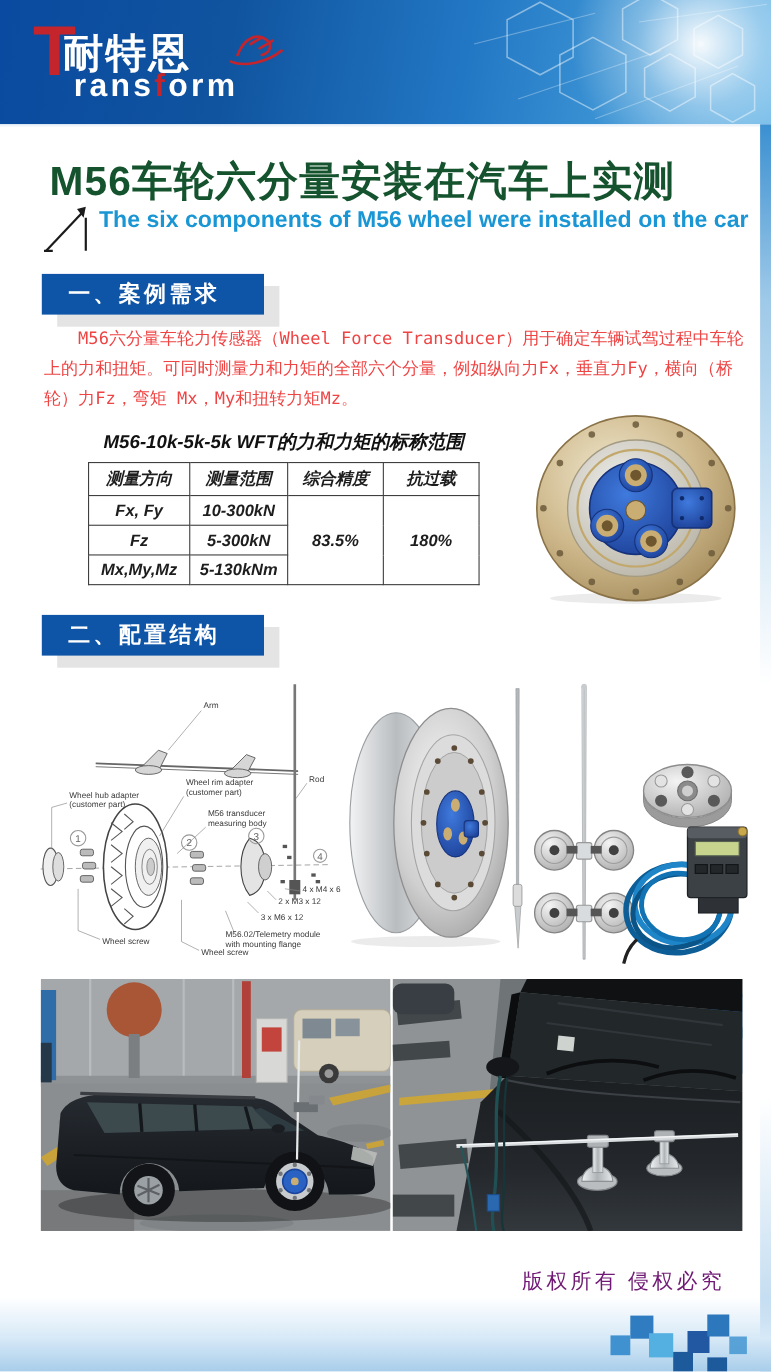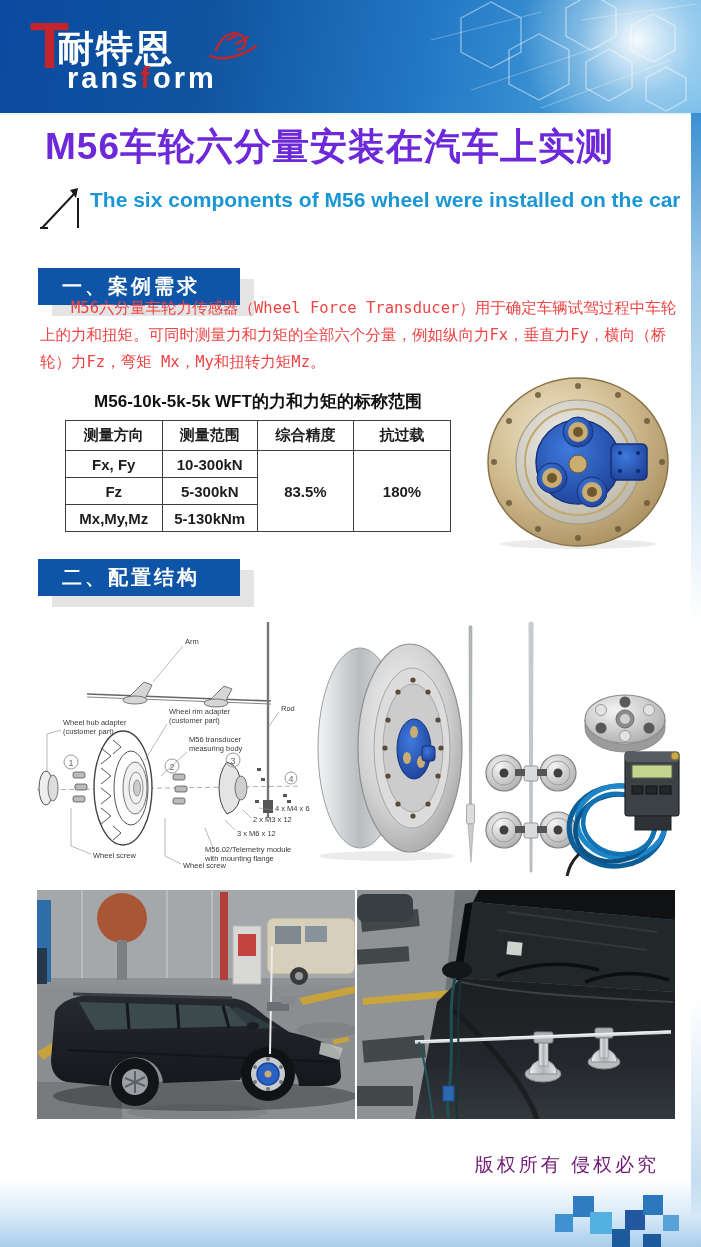--- a/index.html
+++ b/index.html
@@ -14,41 +14,41 @@
        background:radial-gradient(circle at 60% 45%,rgba(255,255,255,.95) 0%,rgba(255,255,255,.35) 30%,rgba(255,255,255,0) 62%);}
   .hexes{position:absolute;right:0;top:0;}
   .logo{position:absolute;left:30px;top:20px;width:230px;height:78px;}
   .logo-t{position:absolute;left:0;top:-6px;color:#c4242c;font-size:64px;font-weight:bold;line-height:1;}
   .logo-cn{position:absolute;left:27px;top:4px;color:#fff;font-size:37px;font-weight:900;letter-spacing:2px;text-align:center;}
   .logo-en{position:absolute;left:25px;top:44px;color:#fff;font-size:29px;font-weight:800;letter-spacing:3px;line-height:1;margin-left:12px;}
   .logo-en .red{color:#c4242c;}
   .flourish{position:absolute;left:178px;top:6px;}
 
   
-  .title-cn{position:absolute;left:45px;top:122px;width:640px;color:#6d28d9;
+  .title-cn{position:absolute;left:45px;top:140px;width:640px;color:#14532d;
        font-size:37px;font-weight:bold;letter-spacing:1px;}
   .subtitle-row{position:absolute;left:36px;top:182px;display:flex;align-items:flex-start;}
   .subtitle{color:#1a96d4;font-size:21px;font-weight:bold;margin-left:6px;padding-top:6px;letter-spacing:0px;}
 
   
   .banner{position:absolute;left:38px;width:202px;height:37px;background:#0f55a7;
        color:#fff;font-size:20px;font-weight:bold;letter-spacing:3px;
        display:flex;align-items:center;padding-left:24px;box-sizing:border-box;
        box-shadow:14px 11px 0 #e4e4e4;}
-  .banner1{top:249px;margin-top:19px;} .banner2{top:559px;}
+  .banner1{top:249px;} .banner2{top:559px;}
 
   
   .intro{position:absolute;left:40px;top:295px;width:648px;margin:0;
        font-family:"DejaVu Sans Mono","Liberation Sans",monospace;
        font-size:15.5px;line-height:27px;color:#ef4444;text-indent:2em;}
 
   
-  .tbl-wrap{position:absolute;left:62px;top:390px;width:392px;}
+  .tbl-wrap{position:absolute;left:62px;top:390px;width:392px;font-style:italic;}
   .tbl-title{text-align:center;font-size:17px;font-weight:bold;color:#111;margin:0 0 7px 0;}
-  table.spec{border-collapse:collapse;width:386px;margin:0 auto;}
+  table.spec{border-collapse:collapse;width:356px;margin:0 auto;}
   table.spec td{border:1.6px solid #3f3f3f;text-align:center;color:#1d1d1d;
        font-size:15px;font-weight:bold;padding:0;}
   table.spec tr.hrow td{height:29px;}
   table.spec tr.drow td{height:26px;font-weight:700;}
 
   
   .fig{position:absolute;}
 
   
   .copyright{position:absolute;right:42px;top:1152px;color:#701a75;

